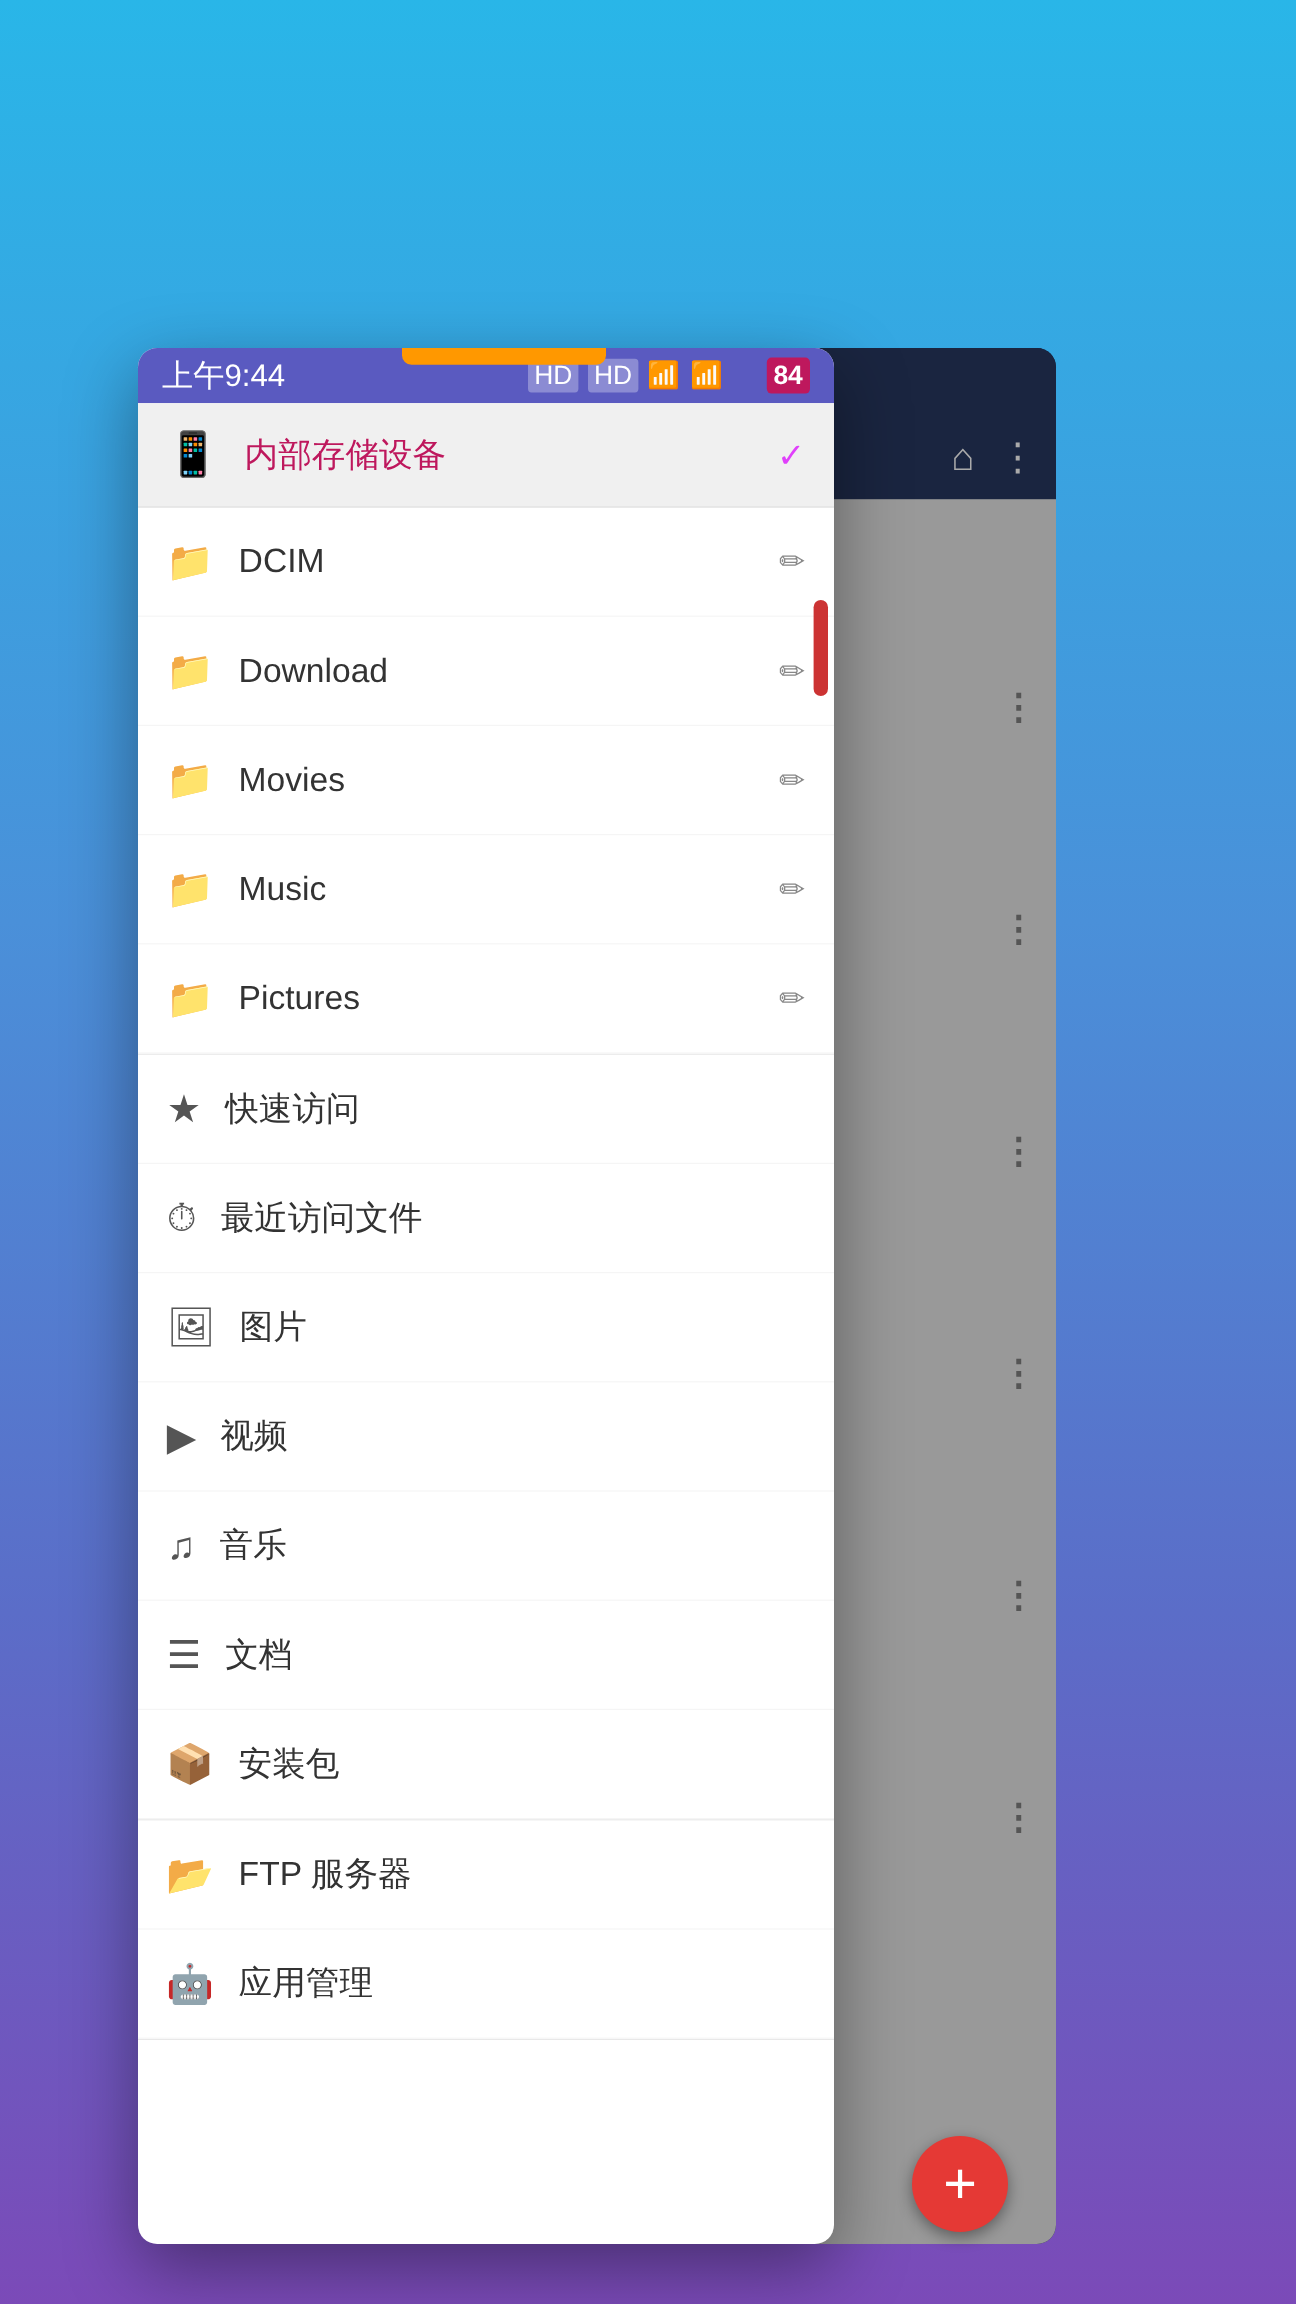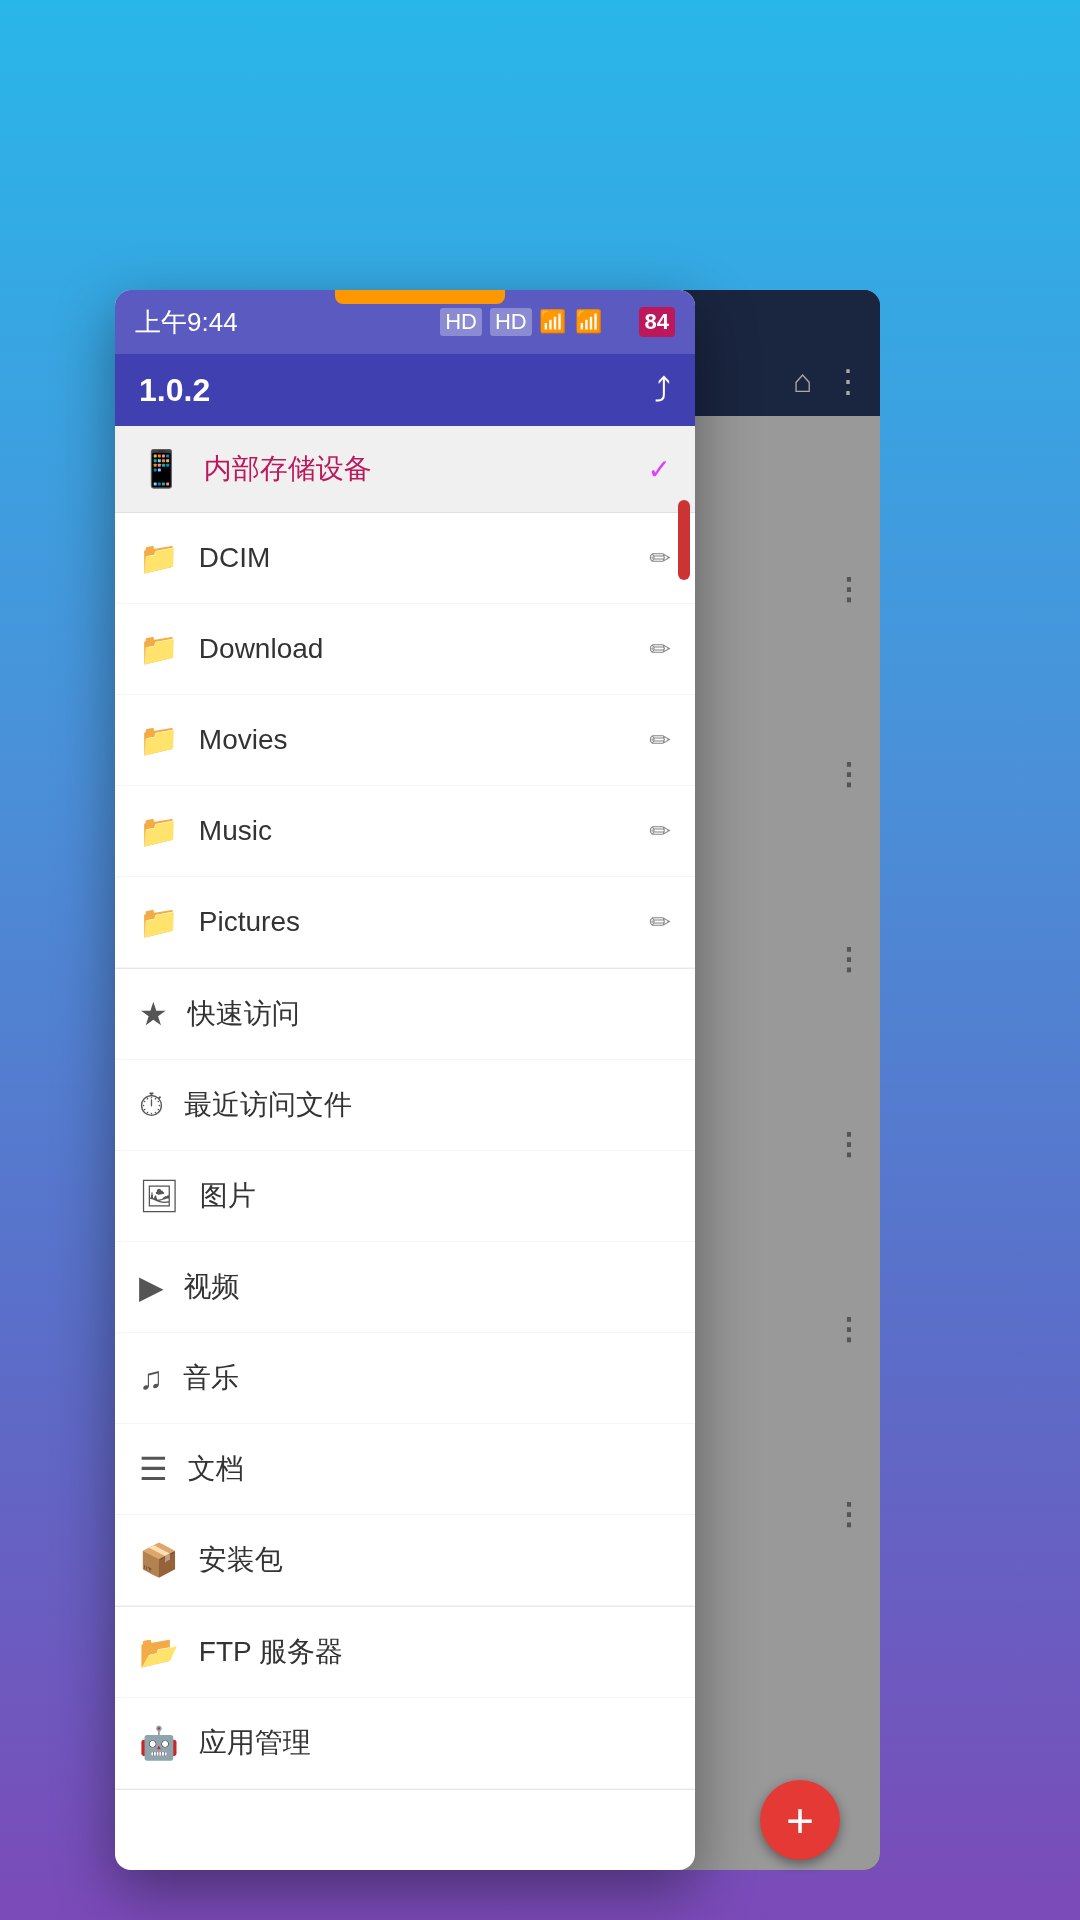--- a/index.html
+++ b/index.html
@@ -54,21 +54,21 @@
       height: 1580px;
       background: #fff;
       border-radius: 16px;
       overflow: hidden;
       box-shadow: 0 20px 60px rgba(0,0,0,0.4);
     }
 
     
     .status-bar {
       background: #5a5ac0;
-      height: 64px;
+      height: 46px;
       display: flex;
       align-items: center;
       justify-content: space-between;
       padding: 16px 20px;
     }
 
     .status-time {
       color: white;
       font-size: 26px;
       font-weight: 500;
@@ -302,24 +302,20 @@
       <span class="hd-badge">HD</span>
       <span class="hd-badge">HD</span>
       <span>📶</span>
       <span>📶</span>
       <span class="battery-badge">
         <span>84</span>
       </span>
     </div>
   </div>
 
-  <div class="app-header">
-    <span class="app-version">1.0.2</span>
-    <span class="header-share-icon">⤴</span>
-  </div>
 
   <div class="storage-item">
     <div class="storage-left">
       <span class="storage-icon">📱</span>
       <span class="storage-label">内部存储设备</span>
     </div>
     <span class="storage-check">✓</span>
   </div>
 
   <div class="menu-section">

